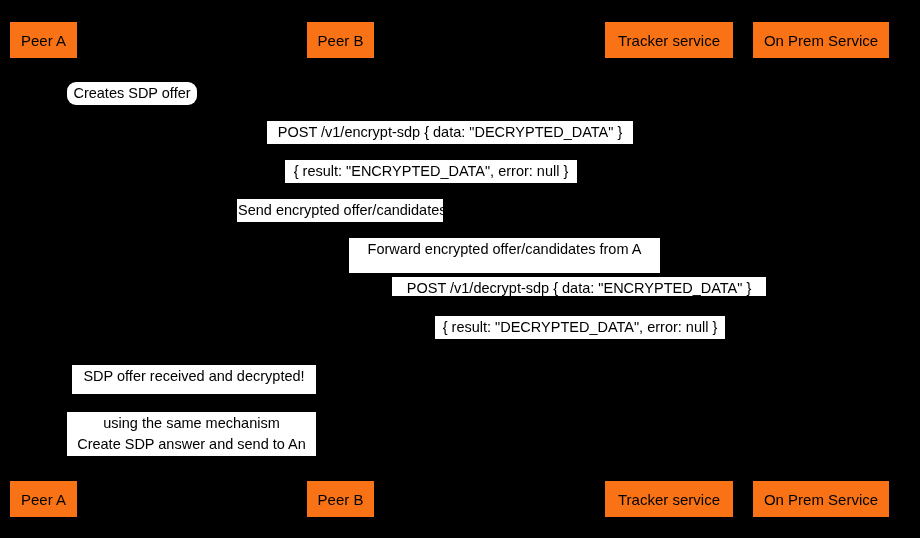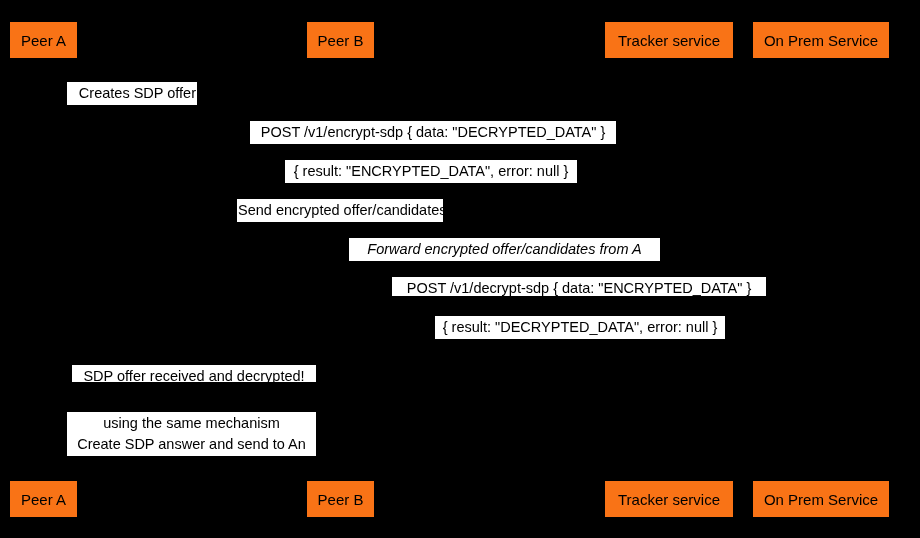--- a/index.html
+++ b/index.html
@@ -38,21 +38,22 @@
     color: #000000;
     font-size: 14.5px;
     line-height: 21px;
     white-space: nowrap;
     box-sizing: border-box;
     overflow: hidden;
     text-align: center;
     padding: 1px 1px;
   }
   .msg-label.left {
-    text-align: right;
+    text-align: center;
+    border-radius: 9px;
   }
 </style>
 </head>
 <body>
 
 <div id="diagram">
 
   <div class="lifeline-line" style="left:43px; top:58px; height:423px;"></div>
   <div class="lifeline-line" style="left:340px; top:58px; height:423px;"></div>
   <div class="lifeline-line" style="left:668px; top:58px; height:423px;"></div>
@@ -68,45 +69,45 @@
     <span>Tracker service</span>
   </div>
   <div class="lifeline-box" style="left:753px; top:22px; width:136px; height:36px;">
     <span>On Prem Service</span>
   </div>
 
   <div class="msg-label left" style="left:67px; top:82px; width:130px; height:23px;">
     <span>Creates SDP offer</span>
   </div>
 
-  <div class="msg-label" style="left:250px; top:121px; width:366px; height:23px;">
+  <div class="msg-label" style="left:267px; top:121px; width:366px; height:23px;">
     <span>POST /v1/encrypt-sdp { data: "DECRYPTED_DATA" }</span>
   </div>
 
   <div class="msg-label" style="left:285px; top:160px; width:292px; height:23px;">
     <span>{ result: "ENCRYPTED_DATA", error: null }</span>
   </div>
 
   <div class="msg-label" style="left:237px; top:199px; width:206px; height:23px;">
     <span>Send encrypted offer/candidates</span>
   </div>
 
-  <div class="msg-label" style="left:349px; top:238px; width:311px; height:23px;font-style:italic;">
+  <div class="msg-label" style="left:349px; top:238px; width:311px; height:35px;">
     <span>Forward encrypted offer/candidates from A</span>
   </div>
 
   <div class="msg-label" style="left:392px; top:277px; width:374px; height:19px;">
     <span>POST /v1/decrypt-sdp { data: "ENCRYPTED_DATA" }</span>
   </div>
 
   <div class="msg-label" style="left:435px; top:316px; width:290px; height:23px;">
     <span>{ result: "DECRYPTED_DATA", error: null }</span>
   </div>
 
-  <div class="msg-label" style="left:72px; top:365px; width:244px; height:17px;">
+  <div class="msg-label" style="left:72px; top:365px; width:244px; height:29px;">
     <span>SDP offer received and decrypted!</span>
   </div>
 
   <div class="msg-label" style="left:67px; top:412px; width:249px; height:44px; line-height:21px; padding-top:1px;">
     <span style="display:block;">using the same mechanism</span>
     <span style="display:block;">Create SDP answer and send to An</span>
   </div>
 
   <div class="lifeline-box" style="left:10px; top:481px; width:67px; height:36px;">
     <span>Peer A</span>

